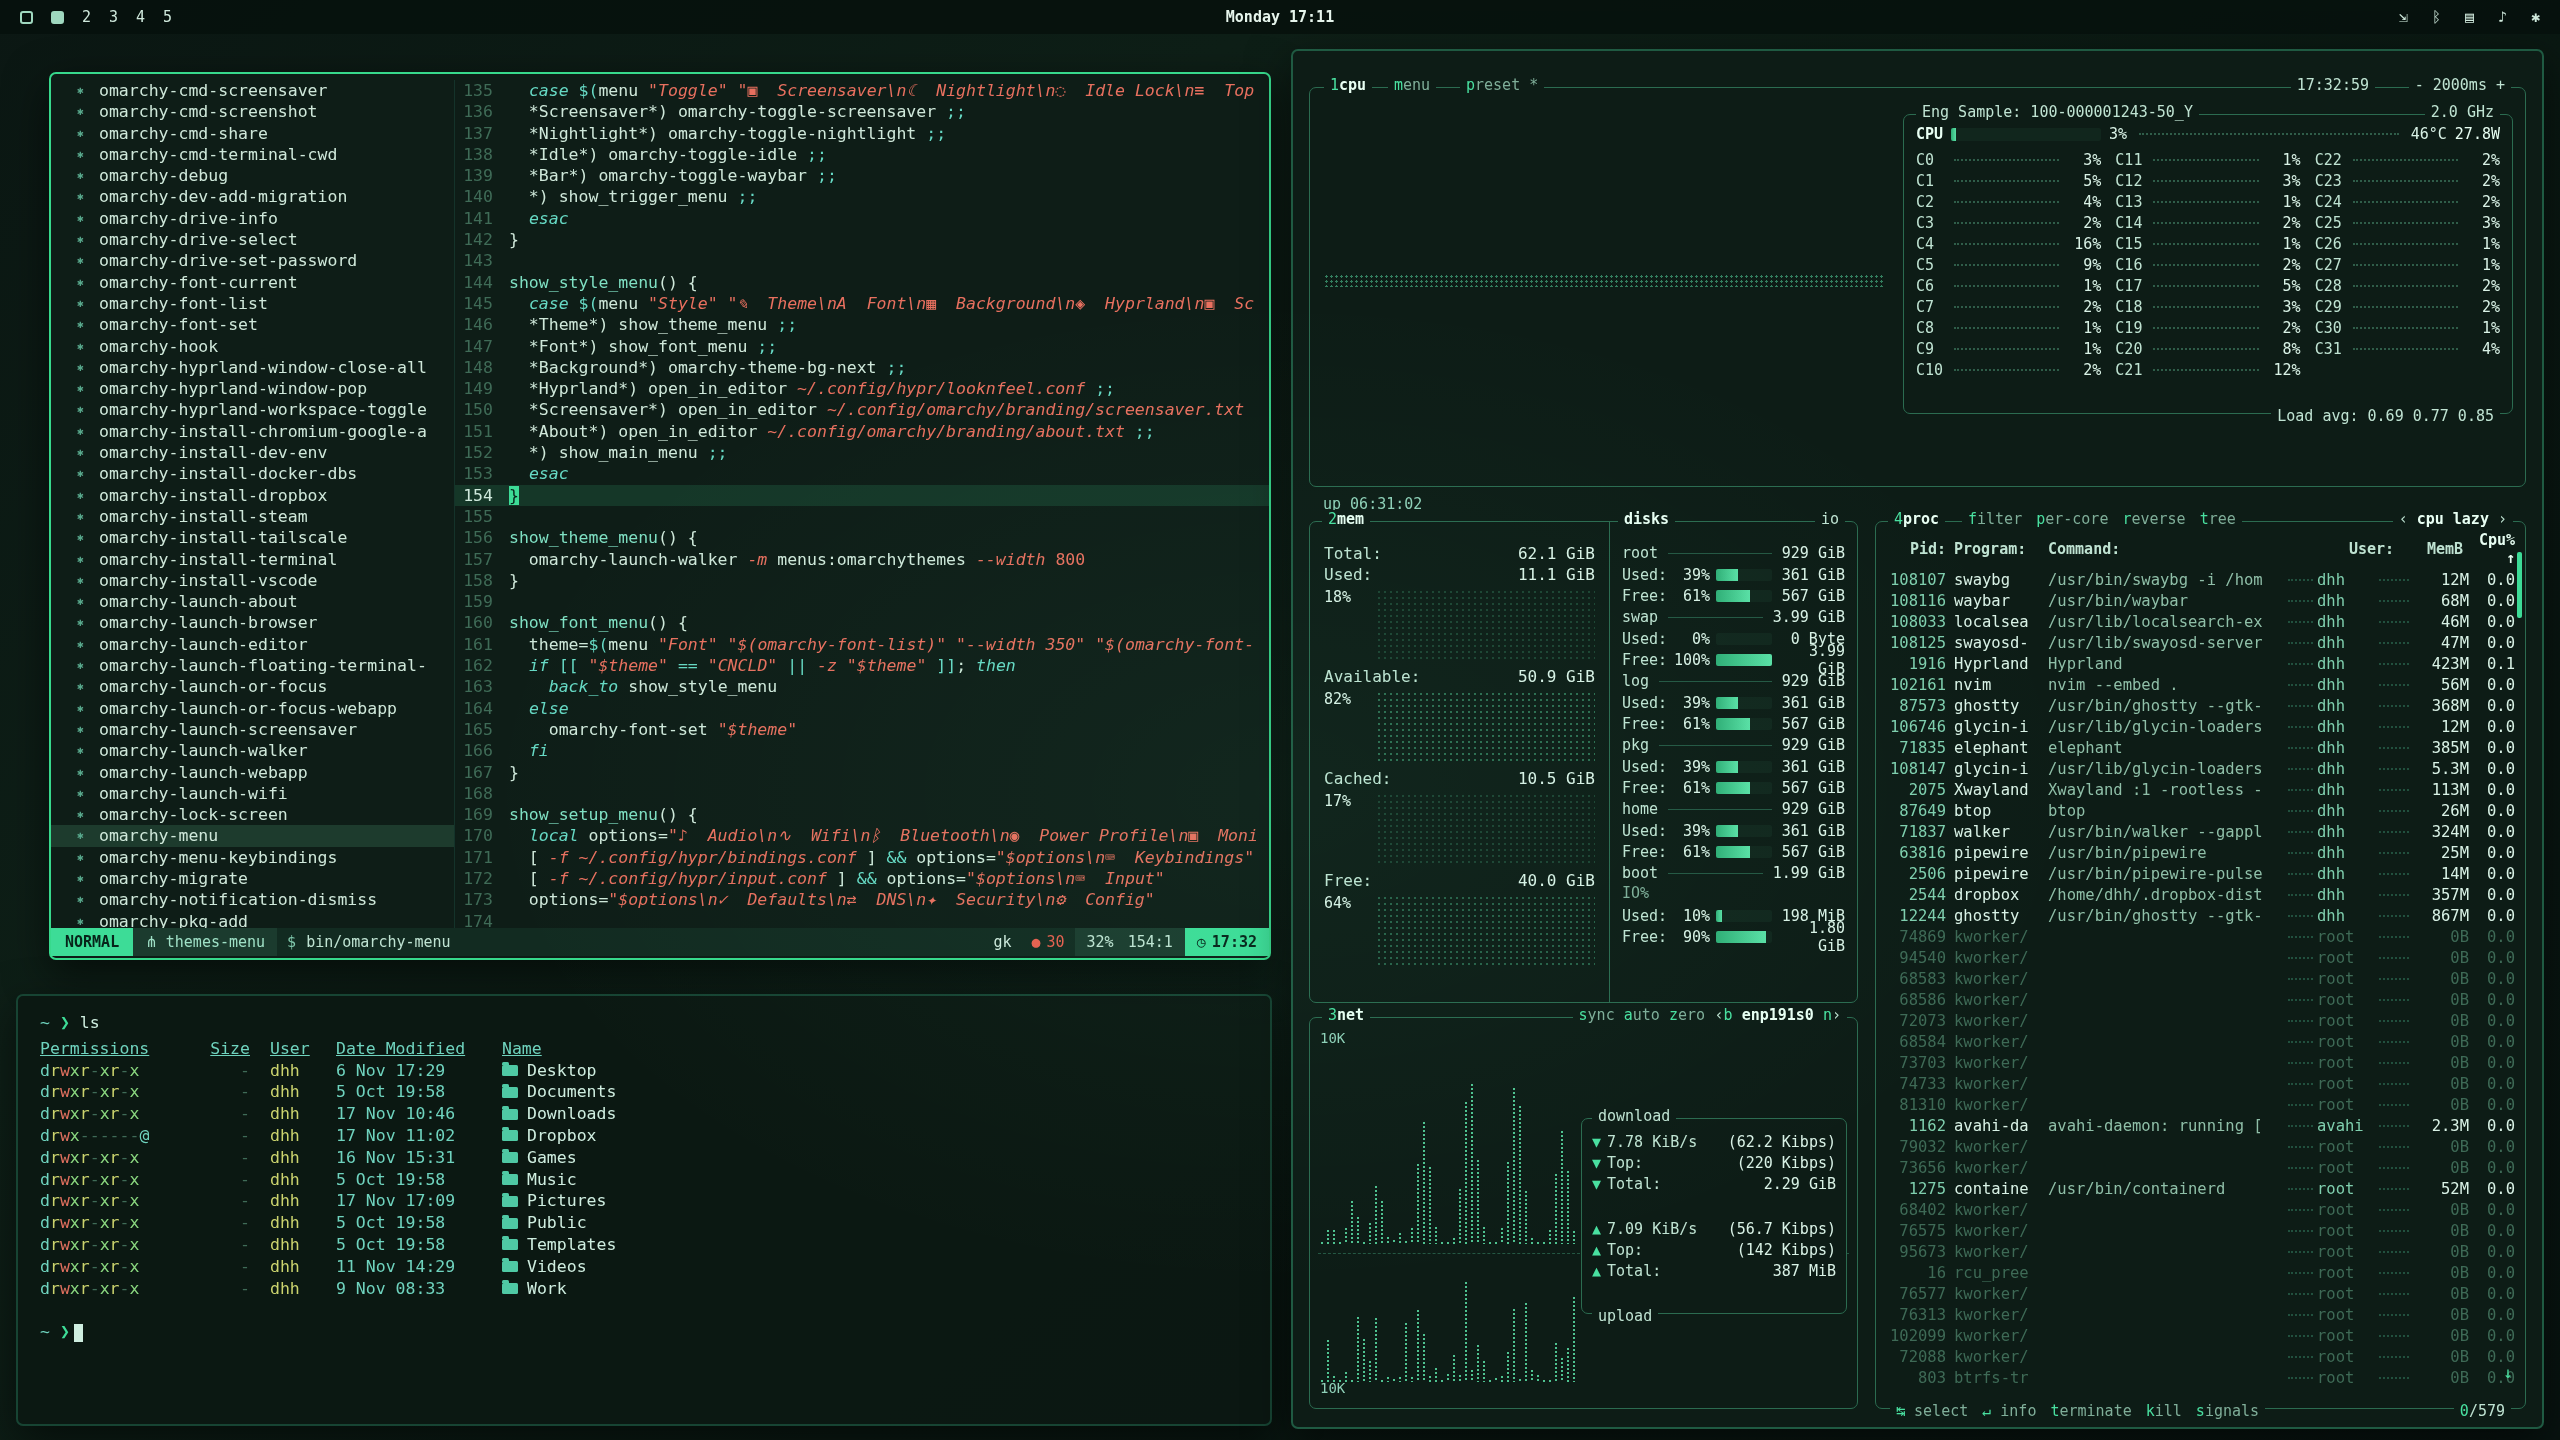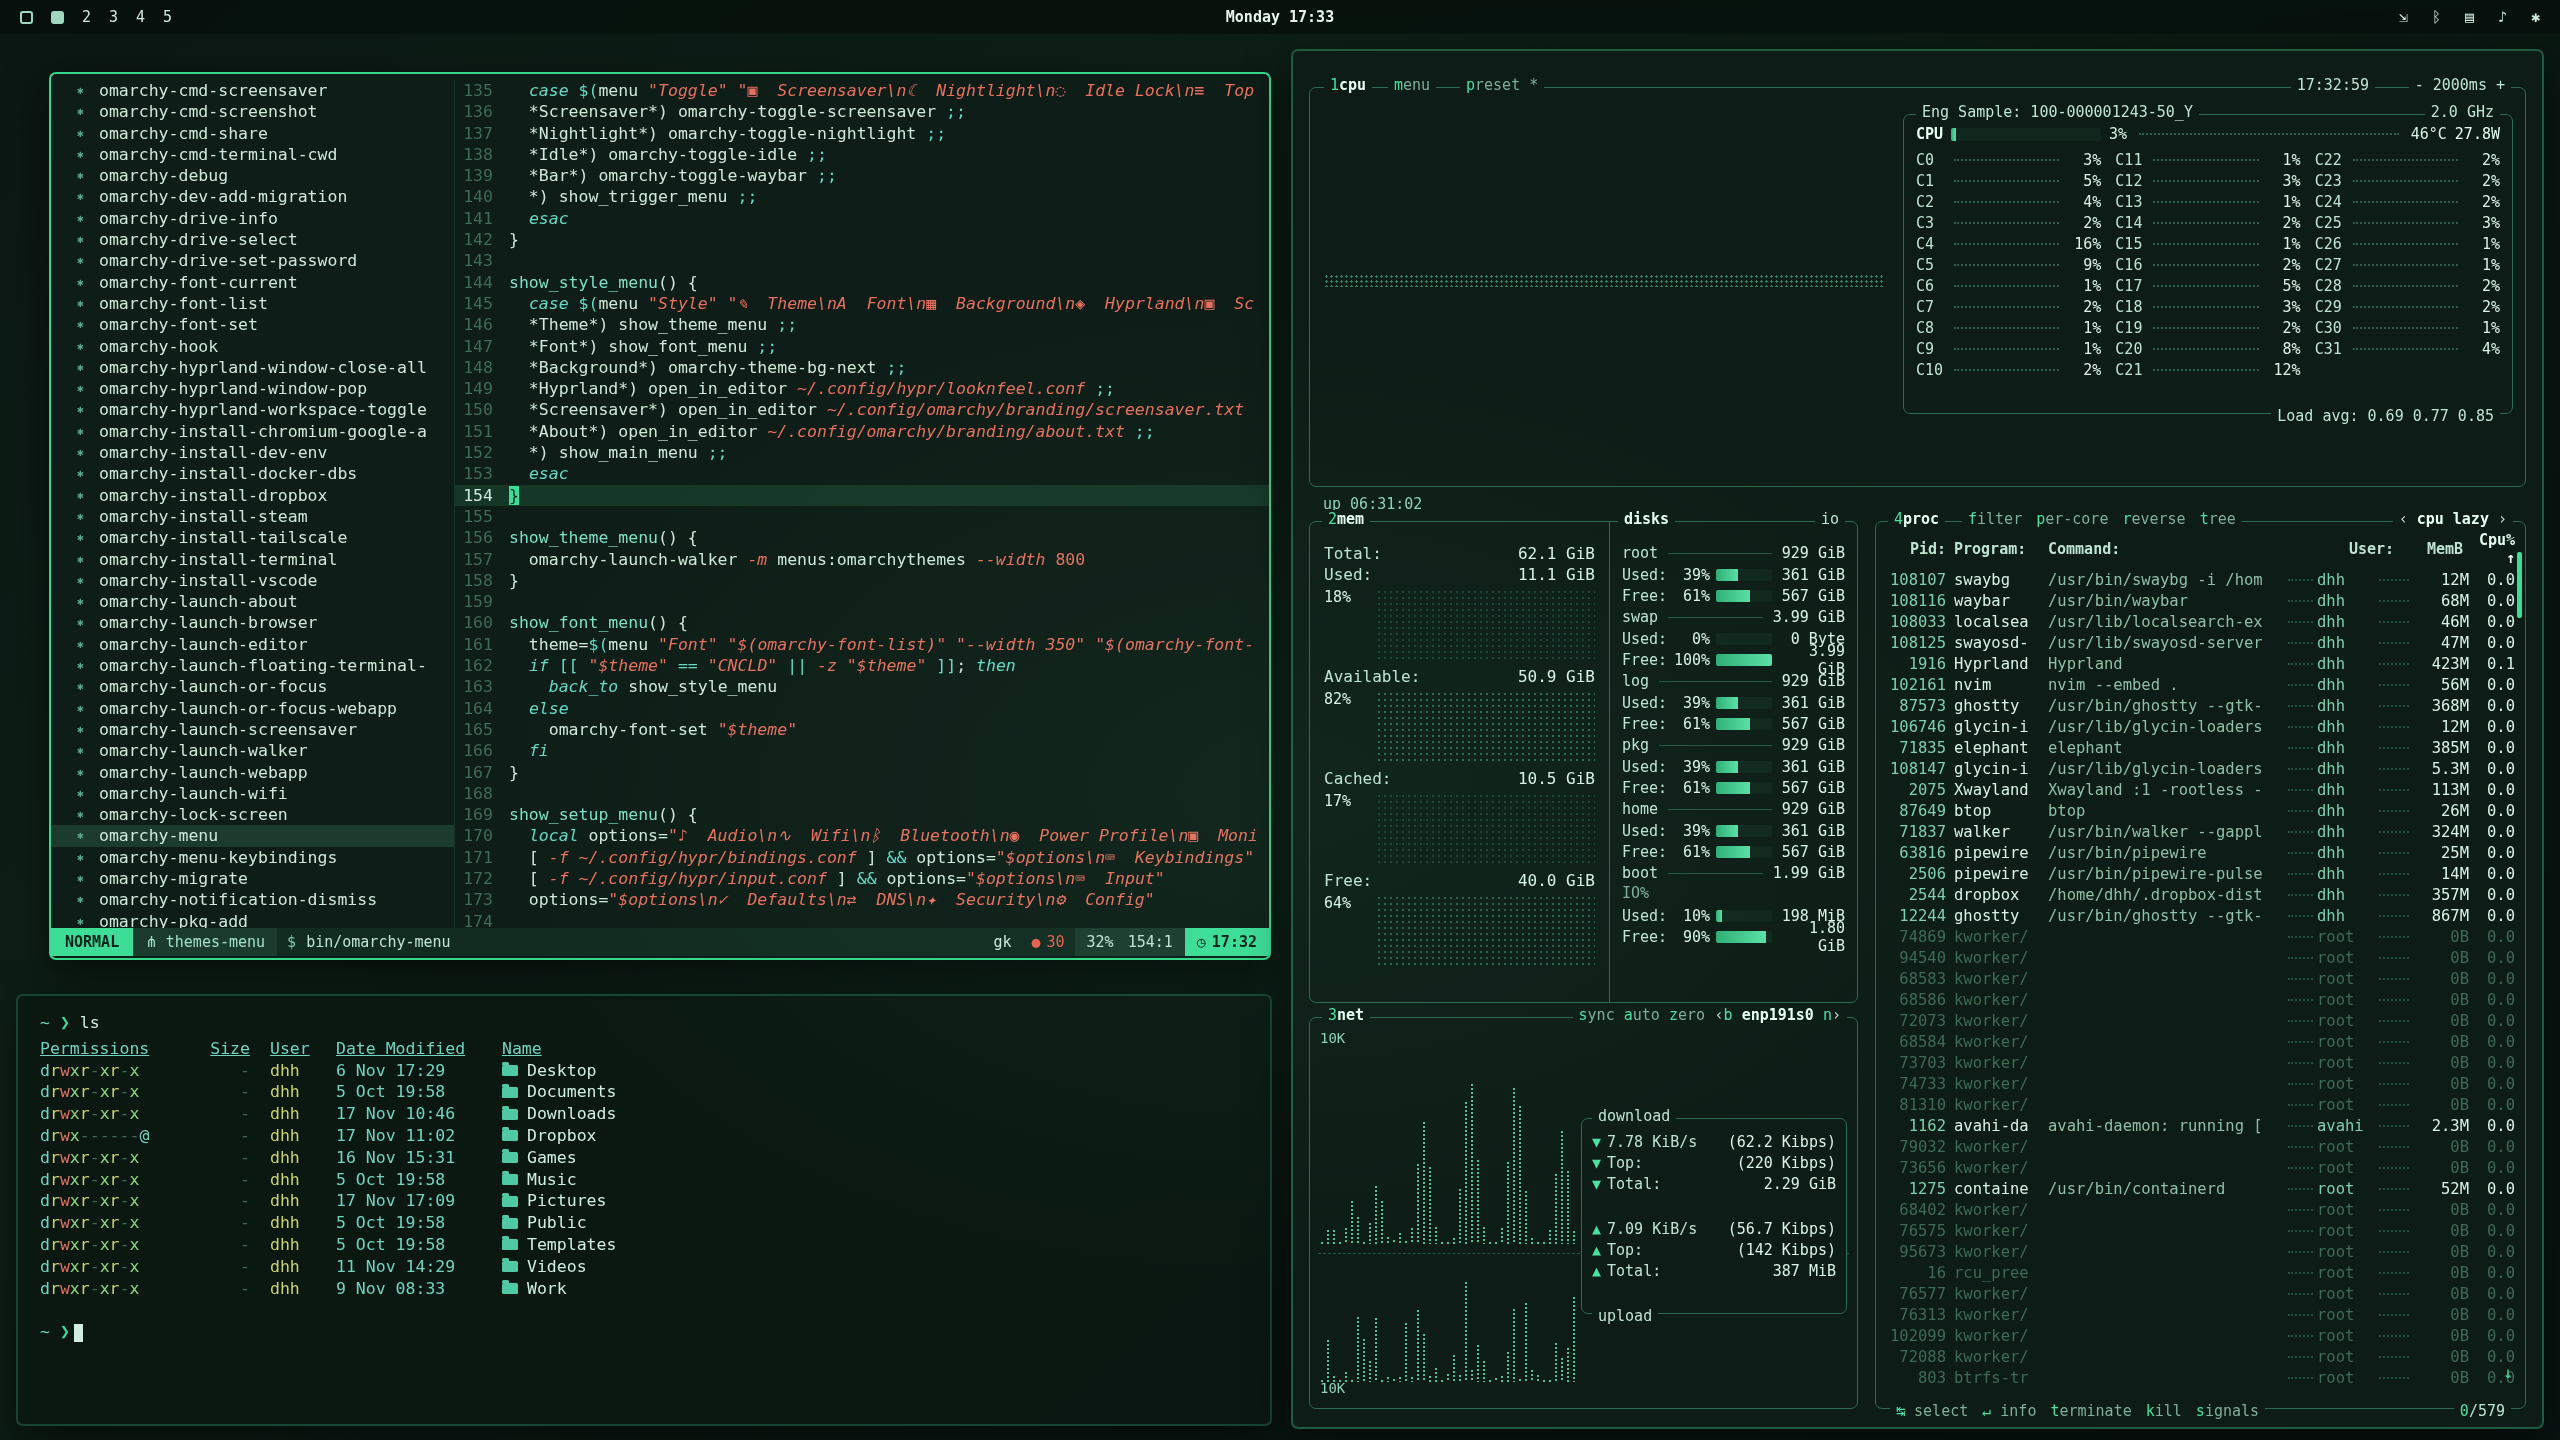--- a/index.html
+++ b/index.html
@@ -163,21 +163,21 @@
   <div class="tb-left">
     <span class="tb-appicon"></span>
     <span class="tb-appicon fill"></span>
     <span id="ws-nums" style="display:flex;gap:18px">
         <span class="tb-ws">2</span>
         <span class="tb-ws">3</span>
         <span class="tb-ws">4</span>
         <span class="tb-ws">5</span>
       </span>
   </div>
-  <div class="tb-clock">Monday 17:33</div>
+  <div class="tb-clock">Monday 17:11</div>
   <div class="tb-right" id="tb-right">
       <span>⇲</span>
       <span>ᛒ</span>
       <span>▤</span>
       <span>♪</span>
       <span>✱</span>
     </div>
 </div>
 
 <div class="window" id="win-nvim">

